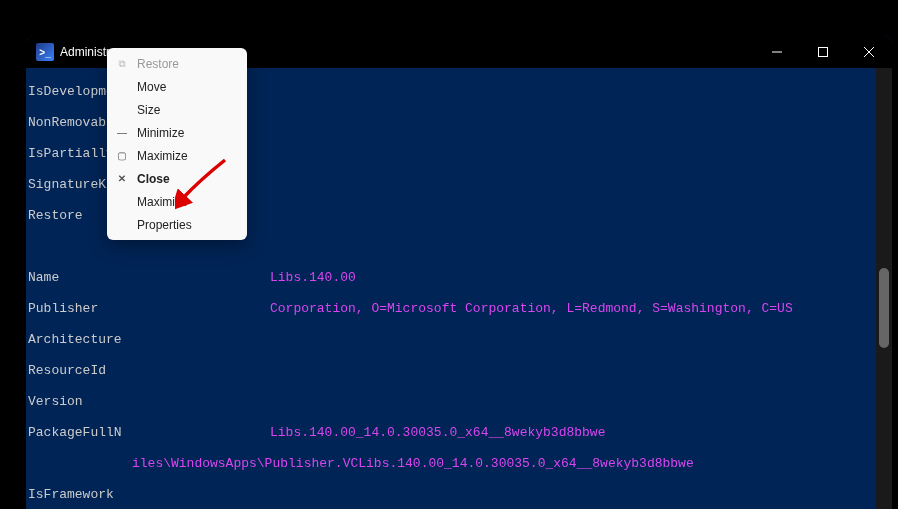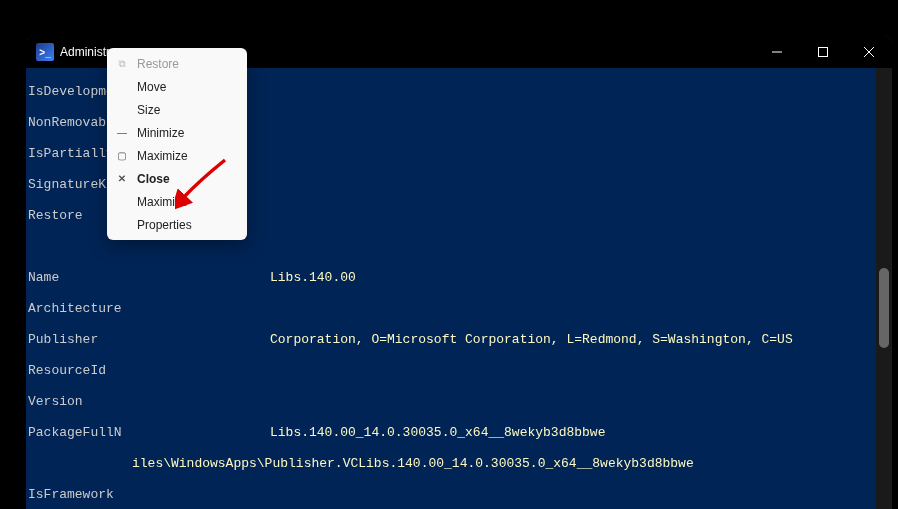--- a/index.html
+++ b/index.html
@@ -62,21 +62,21 @@
       background: #012456;
       color: #ccc;
       padding: 0 2px;
       line-height: 15.5px;
       white-space: pre;
       overflow: hidden;
     }
     .line { display: flex; }
     .key { display: inline-block; width: 138px; }
     .colon { display: inline-block; width: 14px; }
-    .val { color: #fef9c3; }
+    .val { color: #d946ef; }
     .scrollbar {
       position: absolute;
       right: 0; top: 32px; bottom: 0;
       width: 16px;
       background: #1a1a1a;
     }
     .thumb {
       position: absolute;
       left: 3px; right: 3px;
       top: 200px; height: 80px;
@@ -151,22 +151,22 @@
   </div>
 
   <div class="content">
 <div class="line"><span>IsDevelopmen</span></div>
 <div class="line"><span>NonRemovabl</span></div>
 <div class="line"><span>IsPartially</span></div>
 <div class="line"><span>SignatureKi</span></div>
 <div class="line"><span>Restore</span></div>
 <div class="line">&nbsp;</div>
 <div class="line"><span class="key">Name</span><span class="colon"></span><span class="val" style="padding-left:90px">Libs.140.00</span></div>
+<div class="line"><span class="key">Publisher</span><span class="colon"></span><span class="val" style="padding-left:90px">Corporation, O=Microsoft Corporation, L=Redmond, S=Washington, C=US</span></div>
 <div class="line"><span class="key">Architecture</span></div>
-<div class="line"><span class="key">Publisher</span><span class="colon"></span><span class="val" style="padding-left:90px">Corporation, O=Microsoft Corporation, L=Redmond, S=Washington, C=US</span></div>
 <div class="line"><span class="key">ResourceId</span></div>
 <div class="line"><span class="key">Version</span></div>
 <div class="line"><span class="key">PackageFullN</span><span class="colon"></span><span class="val" style="padding-left:90px">Libs.140.00_14.0.30035.0_x64__8wekyb3d8bbwe</span></div>
 <div class="line"><span class="colon"></span><span class="val" style="padding-left:90px">iles\WindowsApps\Publisher.VCLibs.140.00_14.0.30035.0_x64__8wekyb3d8bbwe</span></div>
 <div class="line"><span class="key">IsFramework</span></div>
 
 
 
 
 

